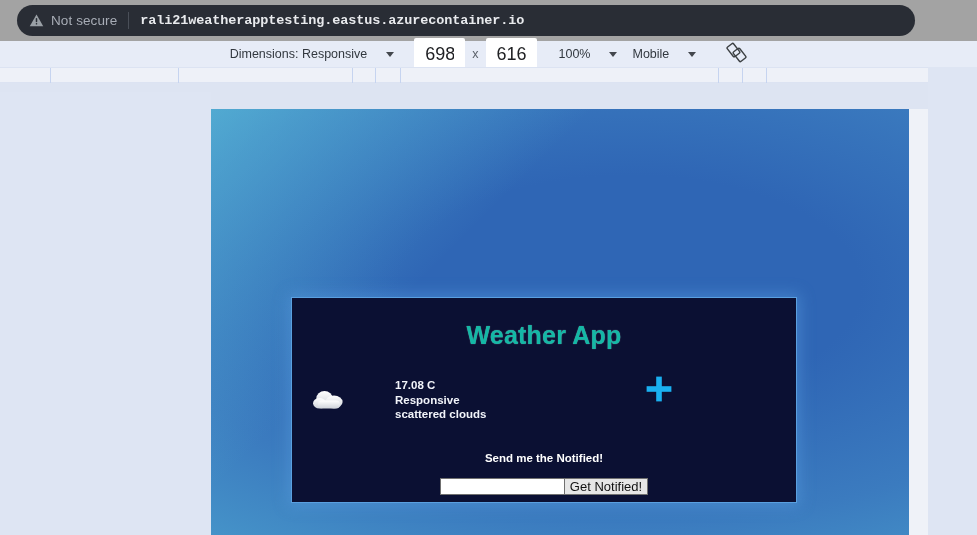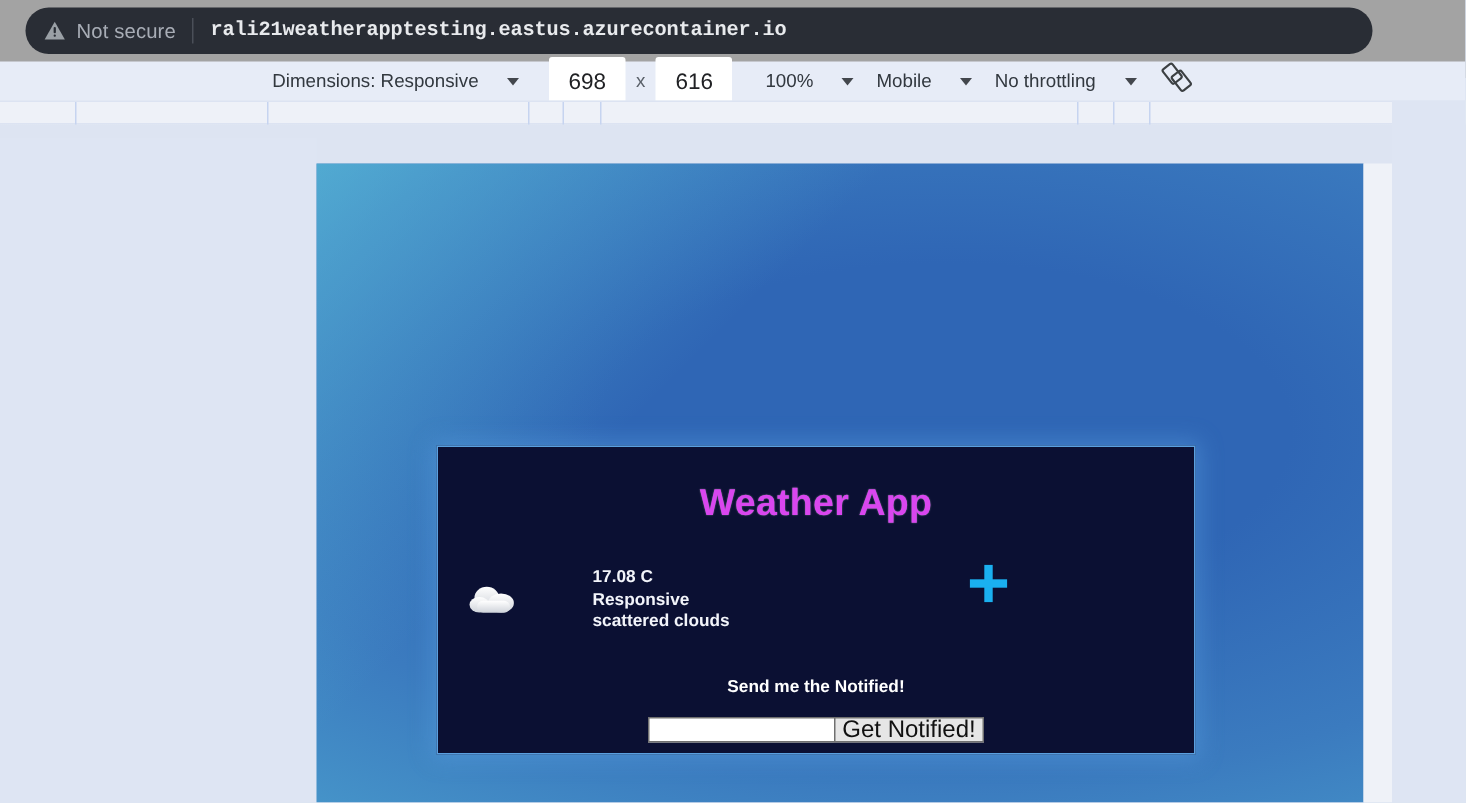--- a/index.html
+++ b/index.html
@@ -51,21 +51,21 @@
   }
   .dt-label { padding:0 2px; }
   .caret {
     display:inline-block; width:0; height:0; margin-left:5px;
     border-left:4px solid transparent; border-right:4px solid transparent;
     border-top:5px solid #43474d;
   }
   .dim-input {
     width:51px; height:32px; background:#fff; border:none; border-radius:2px;
     font-family:"Liberation Sans", sans-serif;
-    font-size:15px; color:#202124; text-align:center;
+    font-size:18px; color:#202124; text-align:center;
     outline:none; padding:11px;
   }
   .dim-x { font-size:12.5px; color:#5a6069; margin:0 7px; }
   .dt-gap { width:20px; }
   .dt-gap-sm { width:13px; }
   #rotate-btn {
     width:26px; height:22px; display:flex; align-items:center;
     justify-content:center; margin-left:14px;
   }
 
@@ -114,21 +114,21 @@
 
   
   #weather-card {
     position:absolute; left:80px; top:188px; width:506px; height:206px;
     background:#0b1033;
     border:1px solid #5aa0e0;
     box-shadow:0 0 14px 3px rgba(90,160,224,.45);
     z-index:5;
   }
   #app-title {
-    text-align:center; color:#d946ef; font-size:25px; font-weight:bold;
+    text-align:center; color:#14b8a6; font-size:25px; font-weight:bold;
     margin-top:23px; letter-spacing:.2px;
     text-shadow:0 0 1px rgba(255,255,255,.5);
   }
   #weather-row {
     display:flex; align-items:center;
     margin-top:28px; padding-left:19px; position:relative;gap:36px;
   }
   #cloud-icon { width:38px; height:30px; flex:0 0 38px; }
   #weather-text {
     margin-left:10px; color:#f2f4fa; font-size:11.5px; font-weight:bold;
@@ -146,21 +146,21 @@
     margin-top:14px;
   }
   #email-input {
     width:124px; height:17px; background:#ffffff;
     border:1px solid #707070; border-right:none;
     font-family:"Liberation Sans", sans-serif; font-size:11px;
     color:#111; padding:0 3px; outline:none;
   }
   #notify-button {
     height:17px; background:#e6e6e6; border:1px solid #707070;
-    font-family:"Liberation Sans", sans-serif; font-size:16px;
+    font-family:"Liberation Sans", sans-serif; font-size:13px;
     color:#111; padding:0 5px; cursor:pointer; line-height:15px;
     white-space:nowrap;
   }
 </style>
 </head>
 <body>
 
 <div id="browser-bar">
   <div id="omnibox">
     <div id="security-chip">
@@ -200,24 +200,20 @@
 
   <span class="dt-gap-sm"></span>
 
   <div class="dt-item">
     <span class="dt-label">Mobile</span>
     <span class="caret"></span>
   </div>
 
   <span class="dt-gap-sm"></span>
 
-  <div class="dt-item">
-    <span class="dt-label">No throttling</span>
-    <span class="caret"></span>
-  </div>
 
   <div id="rotate-btn">
     <span>
       <svg width="21" height="21" viewBox="0 0 22 22">
         <g fill="none" stroke="#3c4043" stroke-width="1.5">
           <rect x="3.6" y="2.2" width="8.4" height="12.6" rx="1.4" transform="rotate(-38 7.8 8.5)"></rect>
           <rect x="10.0" y="7.2" width="8.4" height="12.6" rx="1.4" transform="rotate(-38 14.2 13.5)"></rect>
         </g>
       </svg>
     </span>

